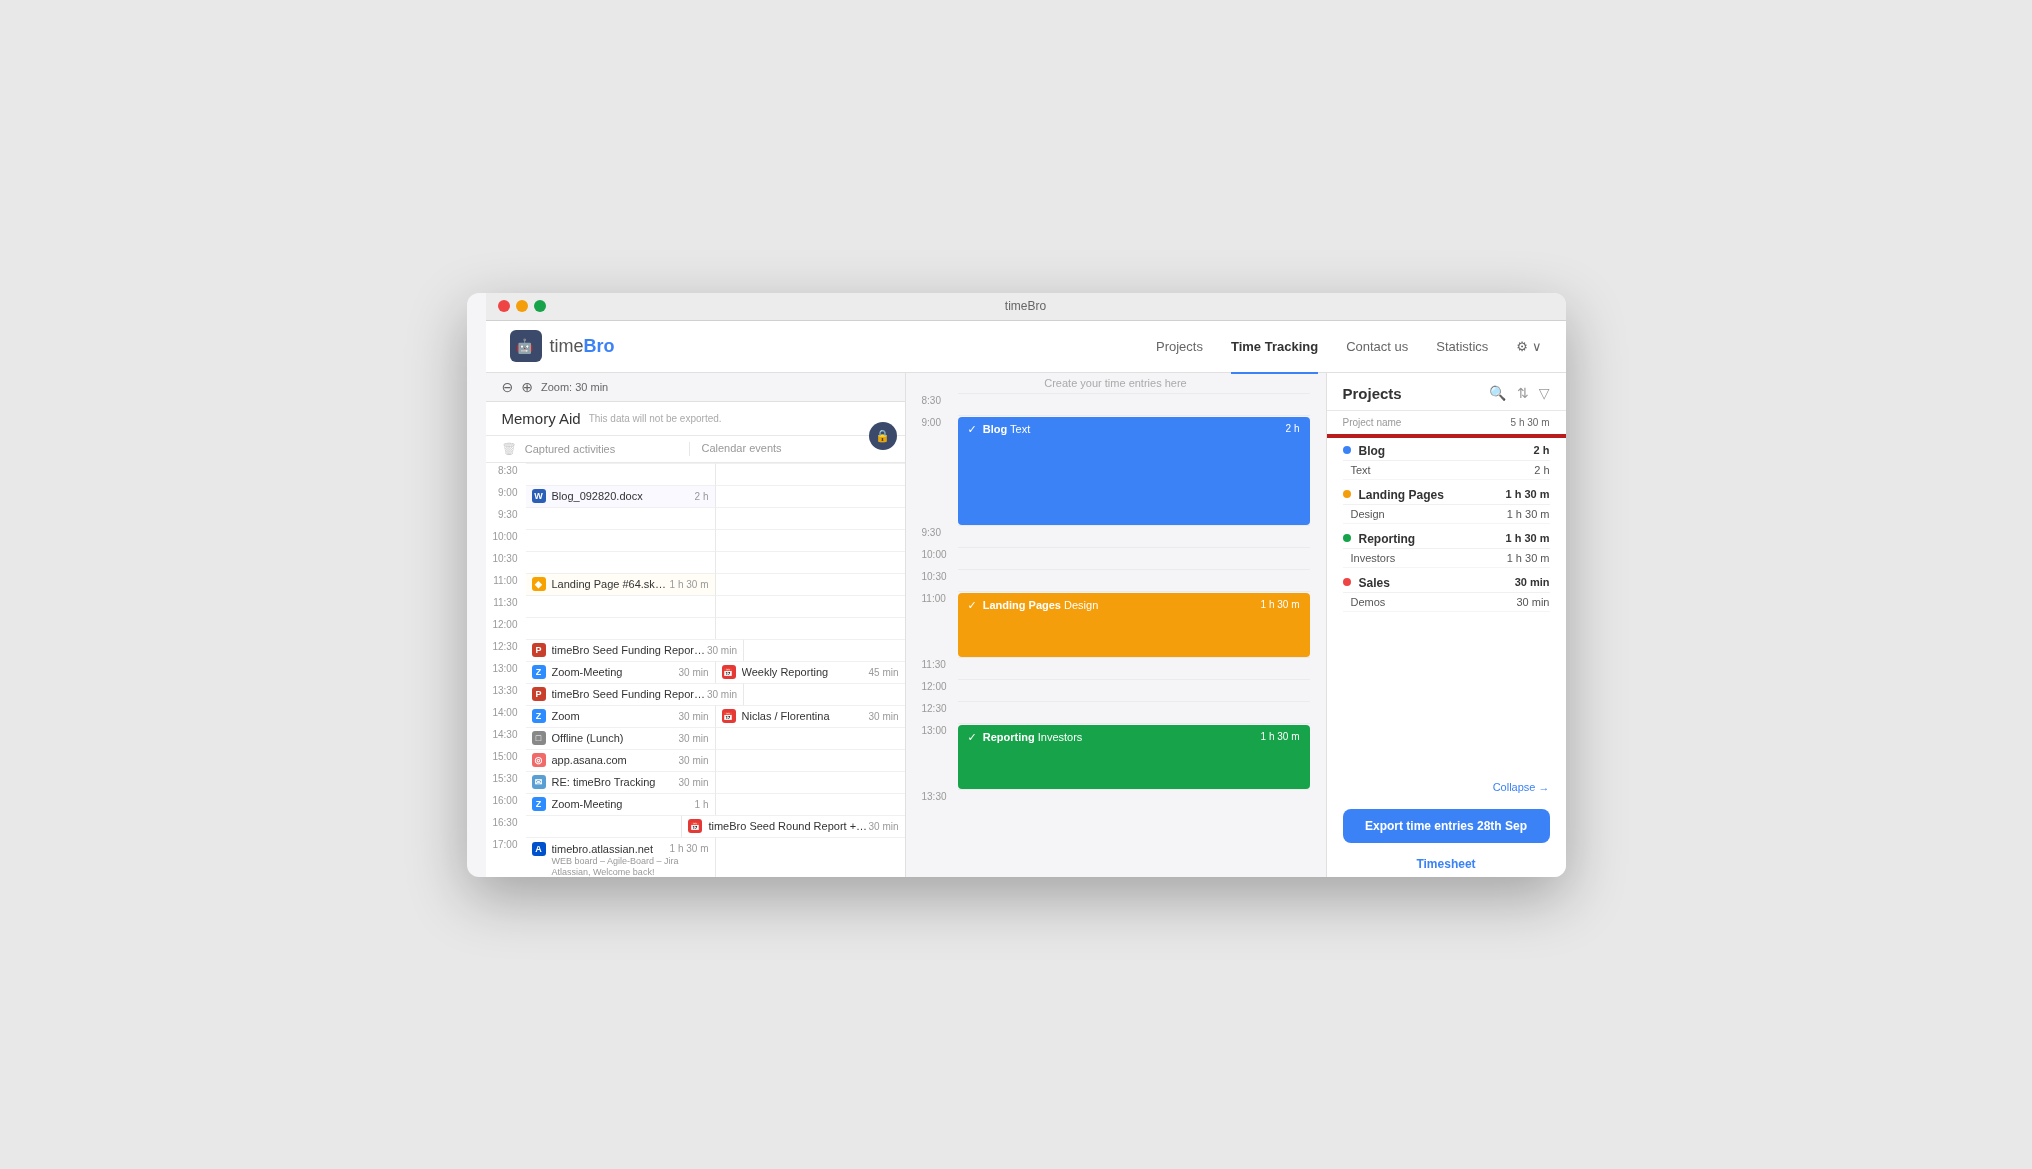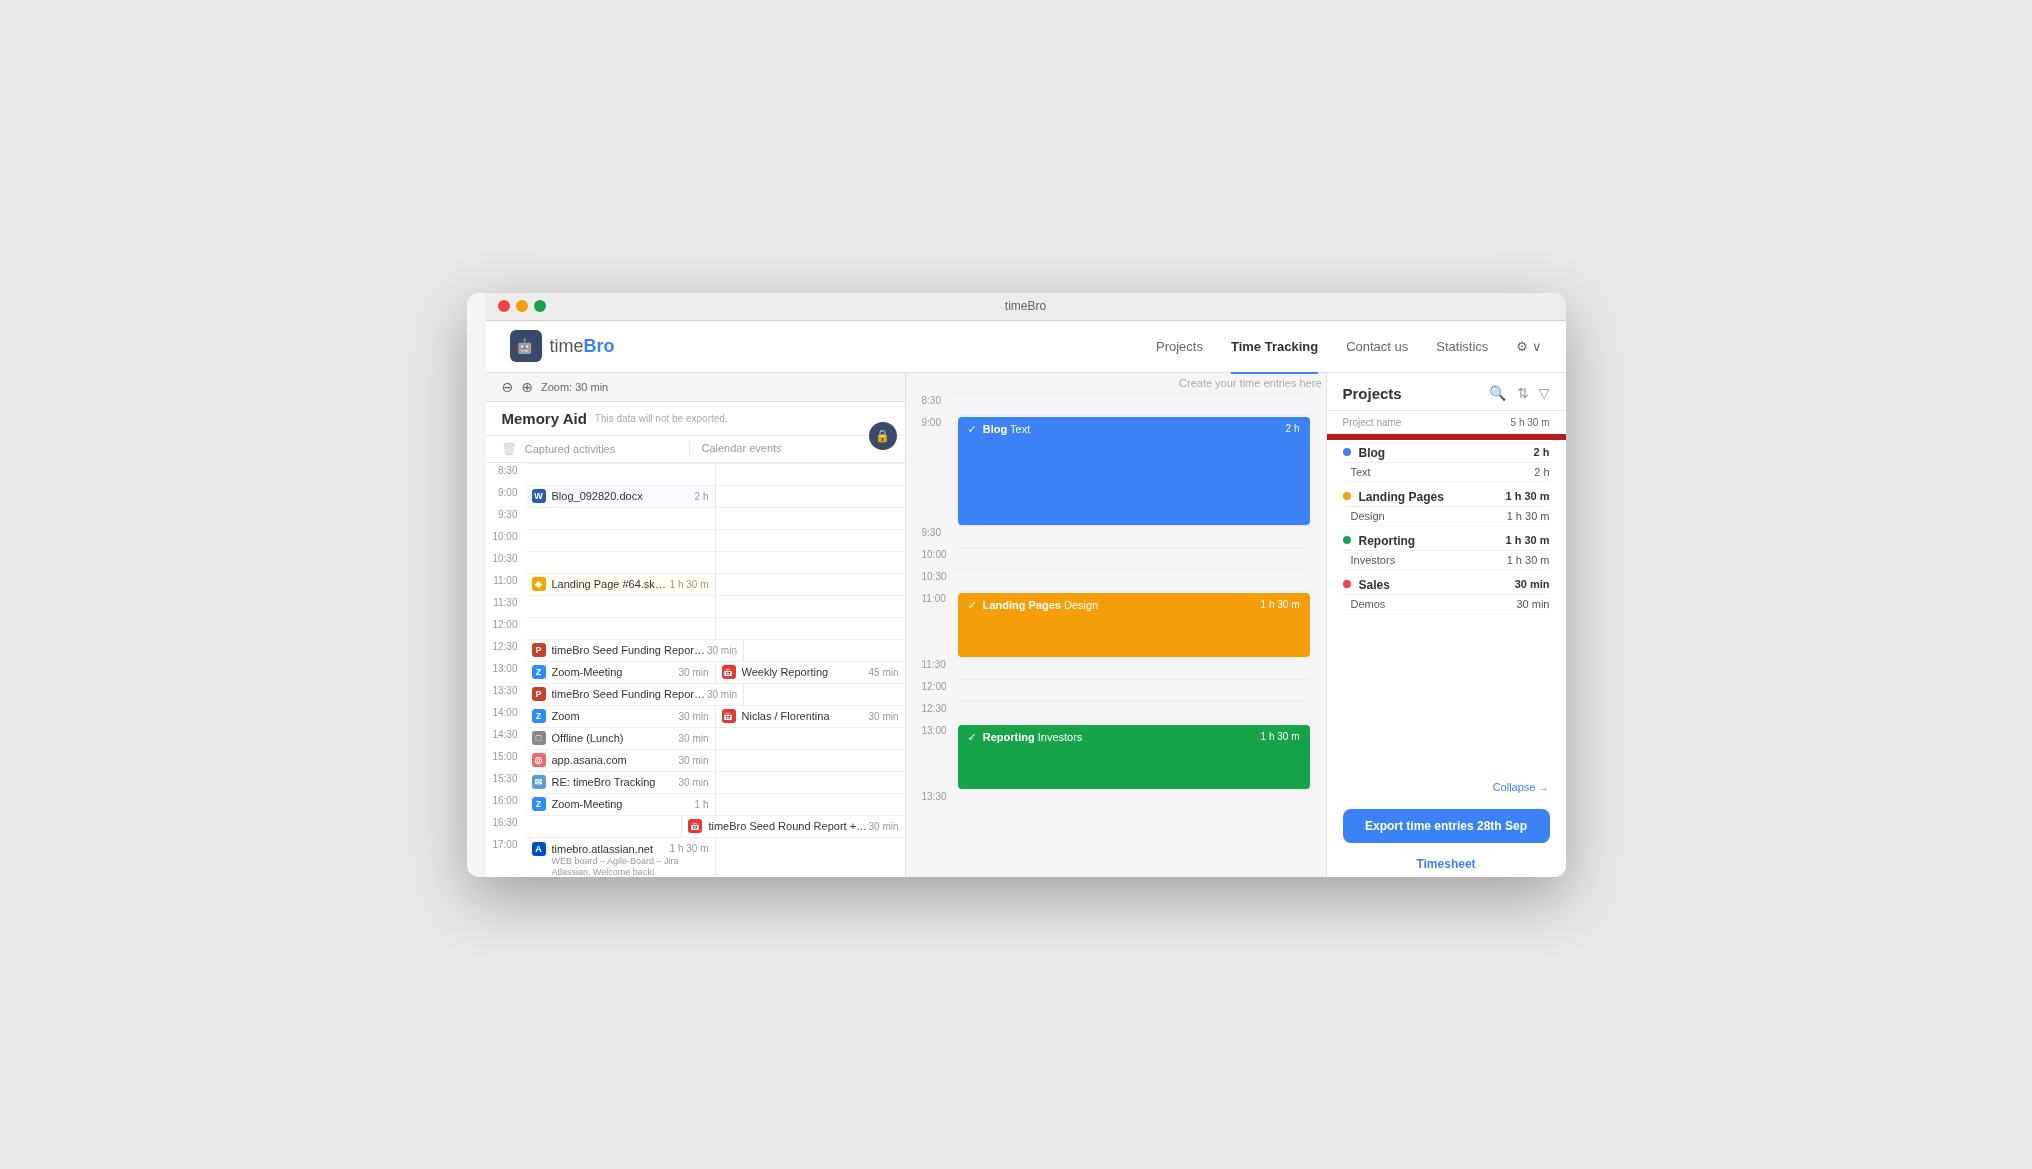--- a/index.html
+++ b/index.html
@@ -31,21 +31,21 @@
     
     .main { display: flex; flex: 1; overflow: hidden; }
 
     
     .left-panel { width: 420px; background: white; border-right: 1px solid #e0e0e0; display: flex; flex-direction: column; flex-shrink: 0; overflow: hidden; }
 
     .zoom-bar { padding: 6px 16px; background: #f5f5f7; border-bottom: 1px solid #e0e0e0; display: flex; align-items: center; gap: 8px; font-size: 11px; color: #666; }
     .zoom-btn { cursor: pointer; color: #666; font-size: 14px; }
 
     .memory-aid-header { padding: 8px 16px; display: flex; align-items: center; gap: 8px; border-bottom: 1px solid #e8e8e8; }
-    .memory-aid-title { font-size: 15px; font-weight: 700; color: #333; }
+    .memory-aid-title { font-size: 15px; font-weight: 400; color: #333; }
     .memory-aid-subtitle { font-size: 10px; color: #aaa; }
 
     .activities-header { display: flex; padding: 6px 16px; border-bottom: 1px solid #e8e8e8; font-size: 11px; color: #999; position: relative; }
     .activities-col { flex: 1; }
     .calendar-col { flex: 1; padding-left: 12px; border-left: 1px solid #e8e8e8; }
     .delete-icon { color: #ccc; font-size: 12px; cursor: pointer; margin-right: 8px; }
 
     .timeline-scroll { flex: 1; overflow-y: auto; position: relative; }
     .timeline-row { display: flex; min-height: 22px; align-items: stretch; }
     .time-label { width: 40px; font-size: 10px; color: #999; text-align: right; padding-right: 8px; padding-top: 2px; flex-shrink: 0; }
@@ -71,21 +71,21 @@
     .middle-topbar { display: flex; align-items: center; padding: 8px 24px; background: white; border-bottom: 1px solid #e0e0e0; }
     .date-nav { margin-left: auto; display: flex; align-items: center; gap: 12px; }
     .today-btn { font-size: 12px; color: #3b82f6; cursor: pointer; }
     .date-label { font-size: 12px; color: #333; }
     .nav-arrow { font-size: 14px; color: #666; cursor: pointer; }
 
     .time-entries-header { padding: 12px 16px 4px; display: flex; align-items: center; gap: 8px; }
     .time-entries-title { font-size: 15px; font-weight: 700; color: #333; }
     .add-entry-btn { width: 20px; height: 20px; border-radius: 50%; border: 1.5px solid #3b82f6; color: #3b82f6; display: flex; align-items: center; justify-content: center; font-size: 14px; cursor: pointer; margin-left: auto; }
 
-    .create-hint { font-size: 11px; color: #aaa; text-align: right; padding: 4px; }
+    .create-hint { font-size: 11px; color: #aaa; text-align: center; padding: 4px; }
 
     .entries-timeline { flex: 1; overflow-y: auto; padding: 0 16px; position: relative; }
     .entry-row { display: flex; align-items: stretch; min-height: 22px; }
     .entry-time { width: 36px; font-size: 10px; color: #999; padding-top: 2px; flex-shrink: 0; }
     .entry-block-area { flex: 1; border-top: 1px solid #ebebeb; position: relative; min-height: 22px; }
 
     .entry-card { border-radius: 4px; padding: 6px 10px; color: white; font-size: 11px; font-weight: 500; display: flex; align-items: flex-start; position: relative; }
     .entry-card-blue { background: #3b82f6; }
     .entry-card-yellow { background: #f59e0b; }
     .entry-card-green { background: #16a34a; }
@@ -94,21 +94,21 @@
     .entry-label strong { font-weight: 700; }
     .entry-duration { font-size: 10px; }
 
     
     .right-panel { width: 240px; background: white; border-left: 1px solid #e0e0e0; display: flex; flex-direction: column; flex-shrink: 0; overflow: hidden; }
 
     .projects-header { padding: 12px 16px 8px; display: flex; align-items: center; border-bottom: 1px solid #e8e8e8; }
     .projects-title { font-size: 15px; font-weight: 700; color: #333; flex: 1; }
     .project-actions { display: flex; gap: 10px; color: #999; font-size: 14px; }
 
-    .projects-table-header { display: flex; padding: 6px 16px; font-size: 10px; color: #999; border-bottom: 6px solid #b91c1c; }
+    .projects-table-header { display: flex; padding: 6px 16px; font-size: 10px; color: #999; border-bottom: 4px solid #b91c1c; }
     .proj-name-col { flex: 1; }
     .proj-time-col { font-size: 10px; color: #666; }
 
     .projects-list { flex: 1; overflow-y: auto; padding: 0 16px; }
     .project-group { margin-bottom: 2px; }
     .project-parent { display: flex; padding: 6px 0 2px; font-size: 12px; font-weight: 600; color: #333; border-bottom: 1px solid #f0f0f0; }
     .project-parent-name { flex: 1; }
     .project-parent-time { font-size: 11px; color: #333; }
     .project-child { display: flex; padding: 3px 0 3px 8px; font-size: 11px; color: #555; border-bottom: 1px solid #f5f5f5; }
     .project-child-name { flex: 1; }

